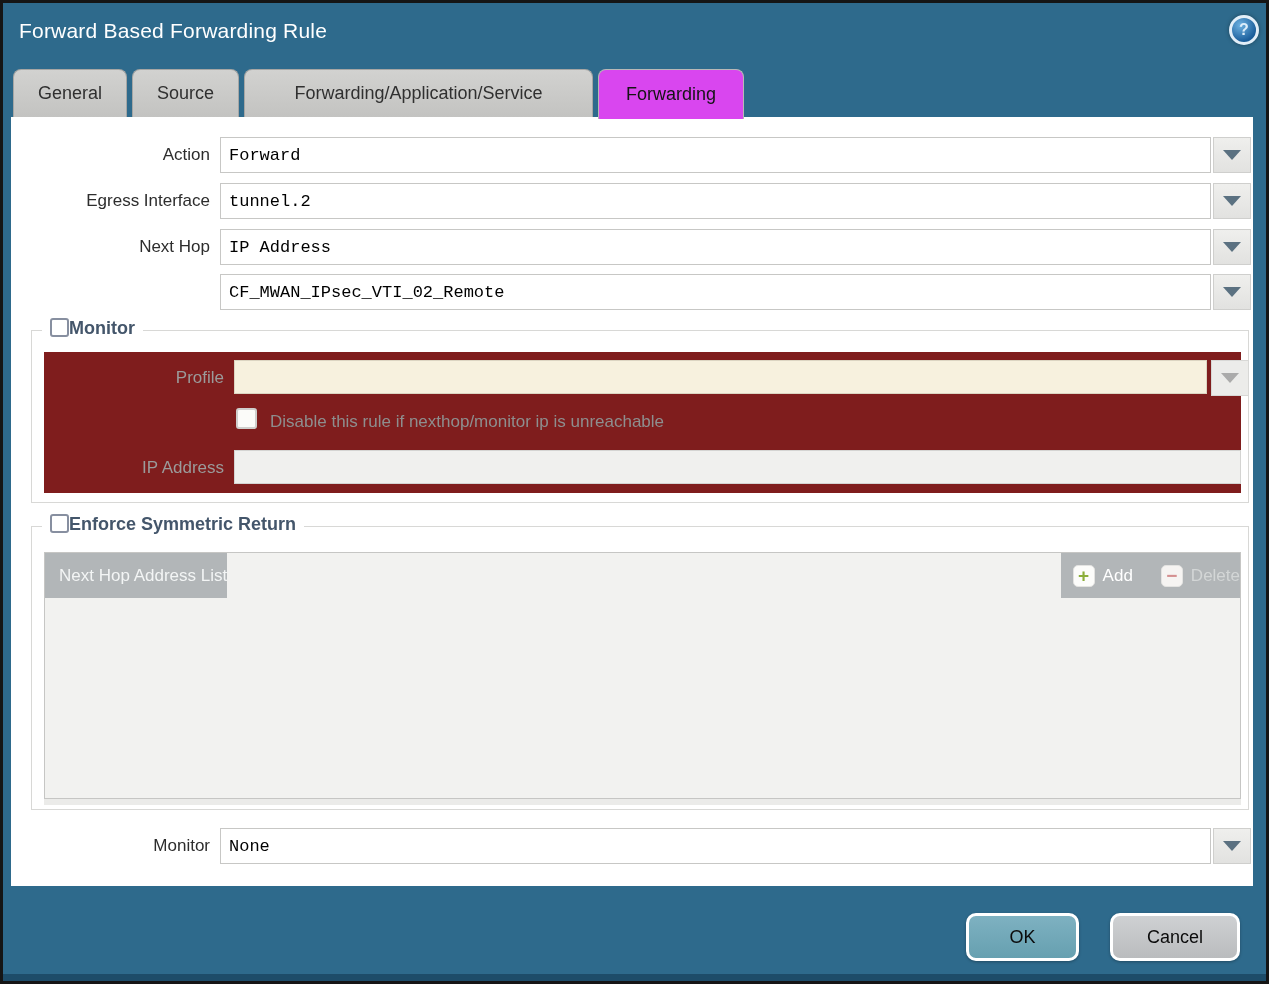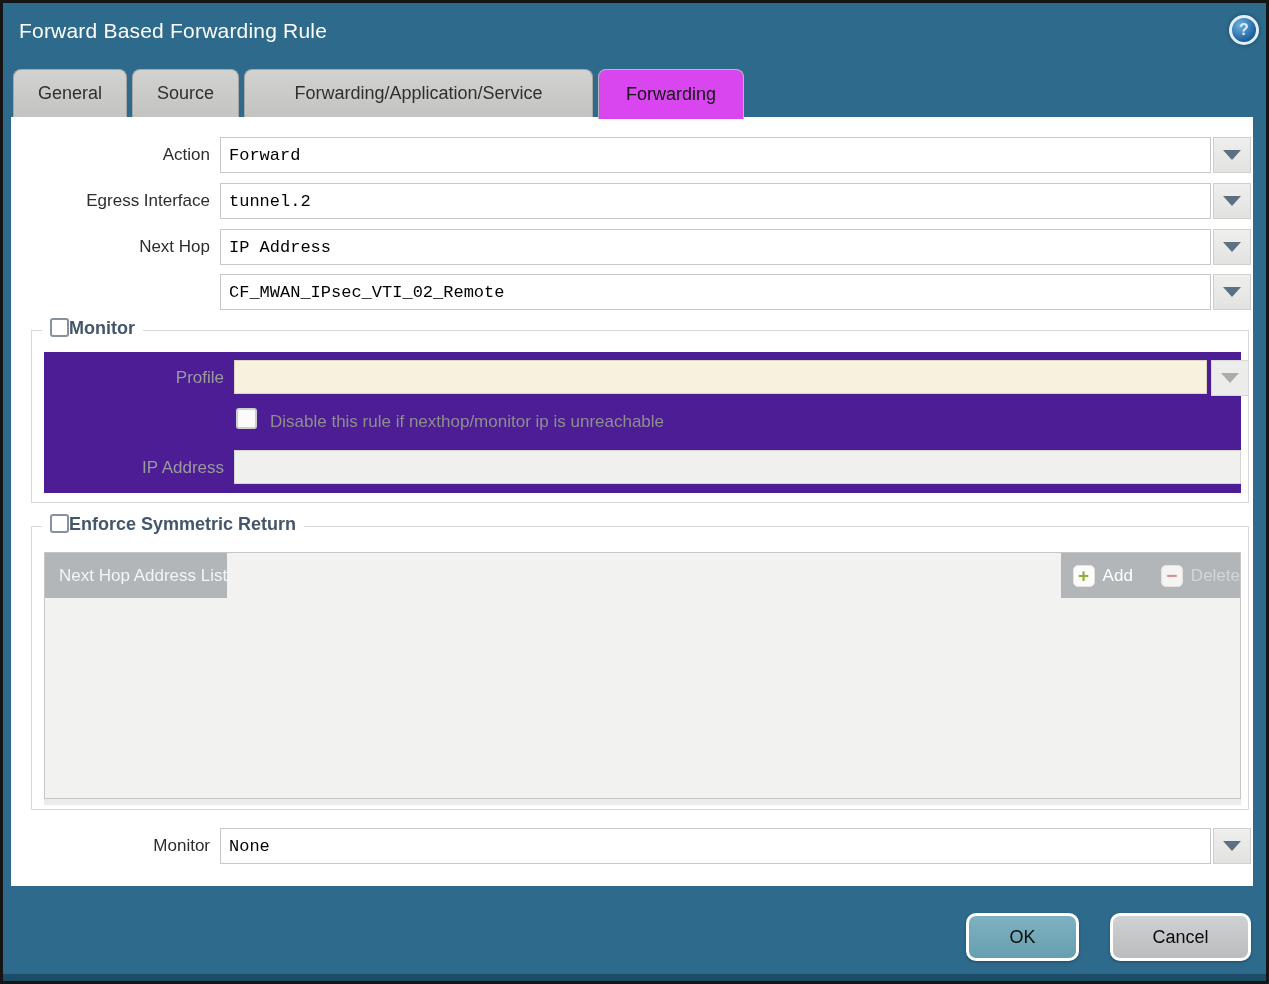--- a/index.html
+++ b/index.html
@@ -60,21 +60,21 @@
   .fset-monitor { top:213px; height:173px; }
   .fset-sym     { top:409px; height:284px; }
   .legend {
     position:absolute; top:-13px; left:10px; background:#fff; padding:0 8px;
     display:flex; align-items:flex-start; 
   }
   .cbx { width:19px; height:19px; background:#fff; border:2px solid #878fa0; border-radius:3px; cursor:pointer; }
   .cbx.disabled { width:21px; height:21px; border-color:#cfcfcd; background:#fbfbf9; cursor:default; }
   .legend-text { font-size:18px; font-weight:bold; color:#44566b; }
 
-  .fset-content { position:absolute; left:12px; right:7px; top:21px; bottom:9px; background:#4c1d95; }
+  .fset-content { position:absolute; left:12px; right:7px; top:21px; bottom:9px; background:#7f1d1d; }
   .mon-label { position:absolute; width:170px; left:10px; text-align:right; font-size:17px; color:#9b9b9b; }
   .input-beige {
     position:absolute; left:190px; top:8px; width:973px; height:34px;
     background:#f7f1de; border:1px solid #dcd5c2;
   }
   .mon-dd { position:absolute; left:1165px; top:8px; }
   .mon-cbx { position:absolute; left:192px; top:56px; }
   .mon-cbx-label { position:absolute; left:226px; top:60px; font-size:17px; color:#8e8e8e; }
   .input-gray {
     position:absolute; left:190px; top:98px; width:1007px; height:34px;
@@ -100,21 +100,21 @@
   .tool-label-del { color:#d3d6d6; font-size:17px; }
   .nh-understrip { position:absolute; left:12px; right:7px; top:272px; height:6px; background:#ebebe9; }
 
   
   .btn {
     position:absolute; top:910px; height:48px; border-radius:10px; border:3px solid #ffffff;
     font-size:18px; color:#0b0b0b; display:flex; align-items:center; justify-content:center;
     cursor:pointer; box-shadow:0 1px 3px rgba(0,0,0,.3);
   }
   .btn-ok { left:963px; width:113px; background:linear-gradient(#7eb1c1,#66a0b0); }
-  .btn-cancel { left:1107px; width:141px; background:linear-gradient(#cfd1d3,#babcbe); }
+  .btn-cancel { left:1107px; width:130px; background:linear-gradient(#cfd1d3,#babcbe); }
 </style>
 </head>
 <body>
 
 <div class="screen">
 
   <div class="win-title">Forward Based Forwarding Rule</div>
   <div class="help-btn">?</div>
 
   <div class="tab tab-general">

